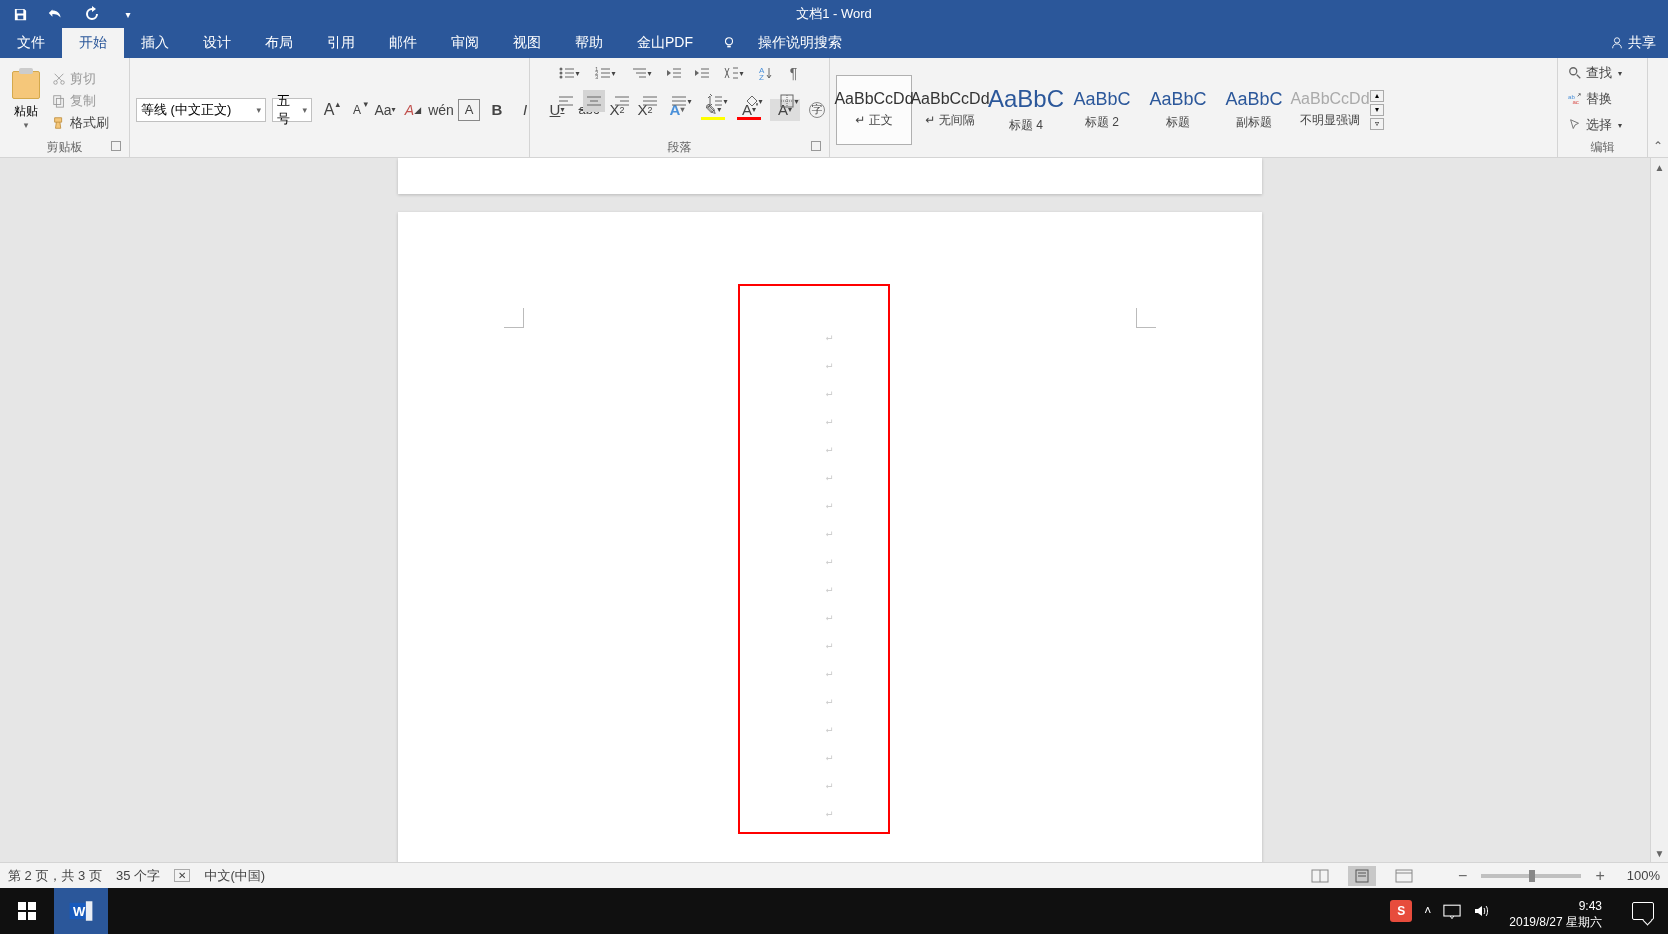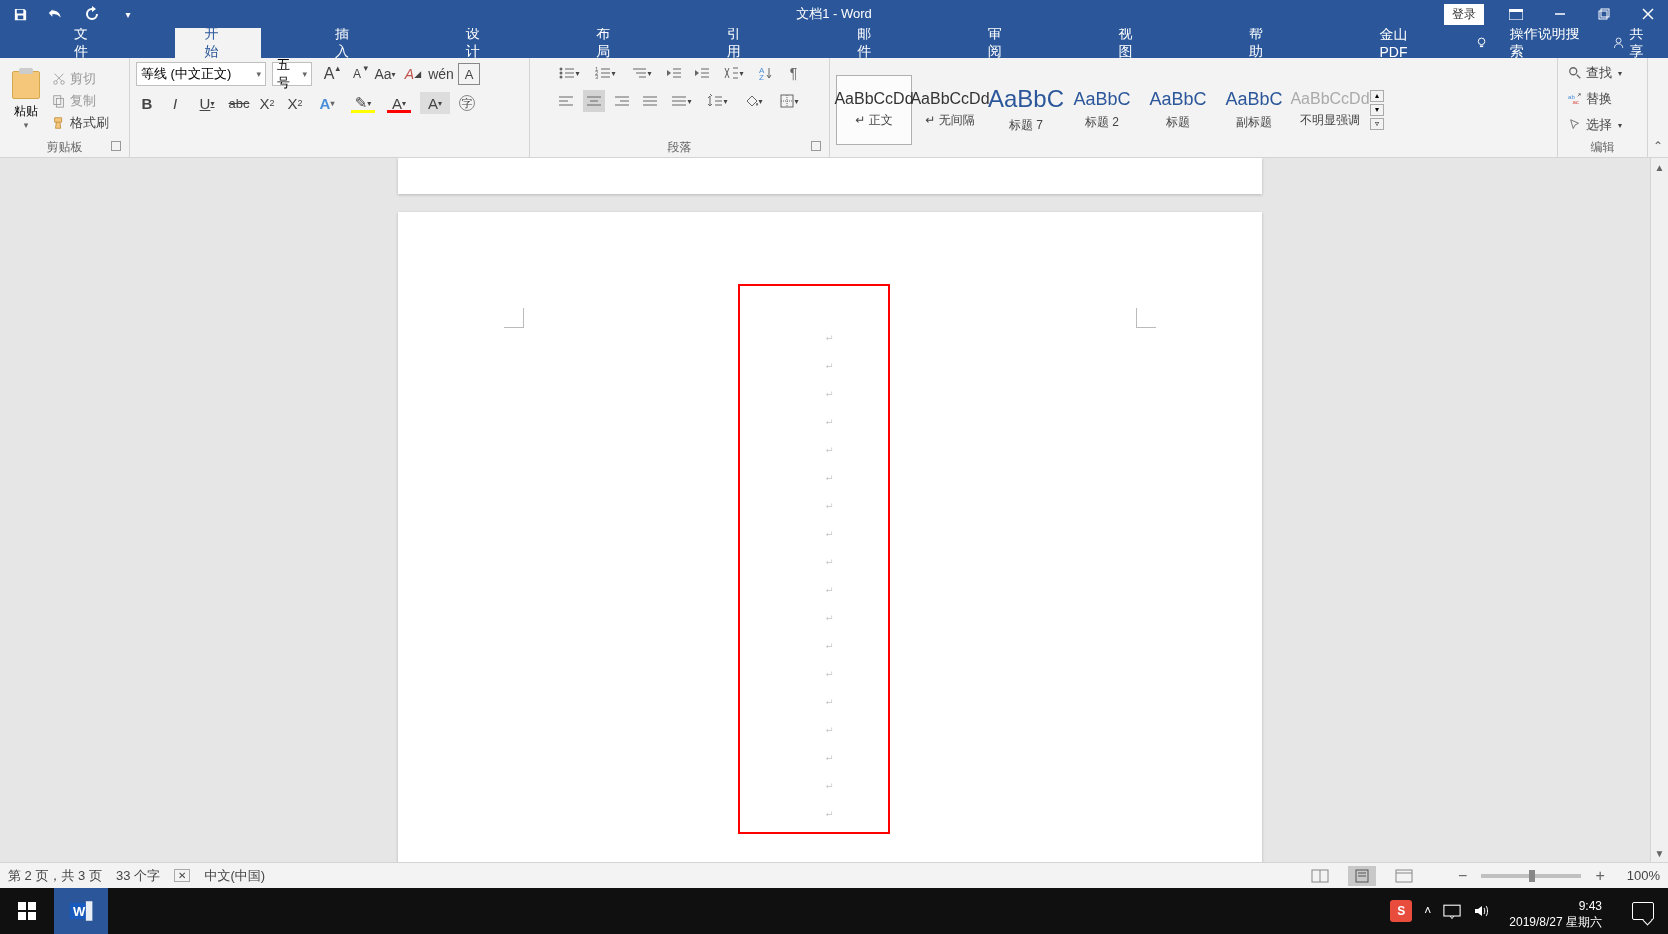--- a/index.html
+++ b/index.html
@@ -9,21 +9,21 @@
 .titlebar { height: 28px; background: #2b579a; display: flex; align-items: center; color: white; font-size: 13px; position: relative; }
 .titlebar .qat { display: flex; align-items: center; gap: 12px; padding-left: 8px; }
 .titlebar .qat-item { width: 24px; height: 24px; display: flex; align-items: center; justify-content: center; cursor: pointer; }
 .titlebar .title-center { position: absolute; left: 50%; transform: translateX(-50%); }
 .titlebar .right { position: absolute; right: 0; display: flex; align-items: center; gap: 4px; }
 .titlebar .login-btn { background: white; color: #333; padding: 2px 8px; font-size: 12px; margin-right: 8px; }
 .titlebar .win-btn { width: 40px; height: 28px; display: flex; align-items: center; justify-content: center; cursor: pointer; }
 
 
 .menutabs { height: 30px; background: #2b579a; display: flex; align-items: stretch; color: white; font-size: 14px; }
-.menutabs .tab { padding: 0 30px; display: flex; align-items: center; cursor: pointer; margin-left: 44px; }
+.menutabs .tab { padding: 0 17px; display: flex; align-items: center; cursor: pointer; }
 .menutabs .tab.active { background: #f3f3f3; color: #2b579a; }
 .menutabs .tell-me { display: flex; align-items: center; gap: 22px; padding: 0 12px; }
 .menutabs .spacer { flex: 1; }
 .menutabs .share { padding: 0 12px; display: flex; align-items: center; gap: 4px; cursor: pointer; }
 
 
 .ribbon { height: 100px; background: #f3f3f3; border-bottom: 1px solid #d4d4d4; display: flex; font-size: 12px; }
 .group { border-right: 1px solid #d4d4d4; display: flex; flex-direction: column; padding: 4px 6px 0 6px; }
 .group-body { flex: 1; display: flex; align-items: center; }
 .group-label { height: 18px; text-align: center; color: #666; font-size: 12px; position: relative; }
@@ -32,21 +32,21 @@
 
 .clip-left { display: flex; flex-direction: column; align-items: center; padding: 2px 6px; cursor: pointer; }
 .clip-paste-icon { width: 28px; height: 28px; background: #f5c77a; border: 1px solid #d4a94c; border-radius: 2px; position: relative; }
 .clip-paste-icon::before { content: ''; position: absolute; top: -4px; left: 6px; width: 14px; height: 6px; background: #ccc; border-radius: 2px; }
 .clip-right { display: flex; flex-direction: column; gap: 4px; padding-left: 6px; }
 .clip-item { display: flex; align-items: center; gap: 4px; cursor: pointer; color: #999; font-size: 13px; }
 .clip-item.enabled { color: #444; }
 .scissor-icon { width: 14px; height: 14px; }
 
 
-.font-body { flex-direction: column; align-items: stretch; gap: 6px; }
+.font-body { align-items: stretch; gap: 6px; }
 .font-row { display: flex; align-items: center; gap: 6px; }
 .font-combo { height: 24px; border: 1px solid #c0c0c0; background: white; display: flex; align-items: center; padding: 0 4px; font-size: 13px; }
 .font-name { width: 130px; }
 .font-size { width: 40px; }
 .drop-arrow { margin-left: auto; font-size: 9px; color: #666; }
 .icon-btn { width: 22px; height: 22px; display: flex; align-items: center; justify-content: center; cursor: pointer; font-size: 14px; color: #444; position: relative; }
 .icon-btn.wide { width: 30px; }
 .font-row2 .icon-btn { font-size: 15px; }
 .color-under { position: absolute; bottom: 1px; left: 3px; right: 3px; height: 3px; }
 
@@ -125,46 +125,20 @@
         </svg>
     </div>
     <div class="qat-item">
       <svg width="16" height="16" viewBox="0 0 16 16">
           <path d="M8 2a6 6 0 1 0 6 6h-2a4 4 0 1 1-4-4v2l4-3-4-3v2z" fill="white"></path>
         </svg>
     </div>
     <div class="qat-item" style="font-size:10px;">▾</div>
   </div>
   <div class="title-center">文档1 - Word</div>
-  <div class="right">
-    <div class="login-btn">登录</div>
-    <div class="win-btn">
-      <svg width="14" height="11">
-          <rect x="0" y="0" width="14" height="11" fill="none" stroke="white" stroke-width="1.2"></rect>
-          <rect x="0" y="0" width="14" height="3" fill="white"></rect>
-        </svg>
-    </div>
-    <div class="win-btn">
-      <svg width="12" height="12">
-          <line x1="1" y1="6" x2="11" y2="6" stroke="white" stroke-width="1.5"></line>
-        </svg>
-    </div>
-    <div class="win-btn">
-      <svg width="12" height="12">
-          <rect x="1" y="3" width="8" height="8" fill="none" stroke="white"></rect>
-          <rect x="3" y="1" width="8" height="8" fill="none" stroke="white"></rect>
-        </svg>
-    </div>
-    <div class="win-btn">
-      <svg width="12" height="12">
-          <line x1="1" y1="1" x2="11" y2="11" stroke="white" stroke-width="1.5"></line>
-          <line x1="11" y1="1" x2="1" y2="11" stroke="white" stroke-width="1.5"></line>
-        </svg>
-    </div>
-  </div>
 </div>
 
 <div class="menutabs">
   <div class="tab">文件</div>
   <div class="tab active">开始</div>
   <div class="tab">插入</div>
   <div class="tab">设计</div>
   <div class="tab">布局</div>
   <div class="tab">引用</div>
   <div class="tab">邮件</div>
@@ -407,21 +381,21 @@
         <div class="style-item selected">
           <div class="style-preview ">AaBbCcDd</div>
           <div class="style-name">↵ 正文</div>
         </div>
         <div class="style-item">
           <div class="style-preview ">AaBbCcDd</div>
           <div class="style-name">↵ 无间隔</div>
         </div>
         <div class="style-item">
           <div class="style-preview big">AaBbC</div>
-          <div class="style-name">标题 7</div>
+          <div class="style-name">标题 4</div>
         </div>
         <div class="style-item">
           <div class="style-preview med">AaBbC</div>
           <div class="style-name">标题 2</div>
         </div>
         <div class="style-item">
           <div class="style-preview med">AaBbC</div>
           <div class="style-name">标题</div>
         </div>
         <div class="style-item">
@@ -500,21 +474,21 @@
       </div>
   </div>
   <div class="scrollbar-v">
     <div class="scroll-up">▲</div>
     <div class="scroll-down">▼</div>
   </div>
 </div>
 
 <div class="statusbar">
   <span>第 2 页，共 3 页</span>
-  <span>33 个字</span>
+  <span>35 个字</span>
   <span style="border:1px solid #aaa;padding:0 3px;font-size:10px;">✕</span>
   <span>中文(中国)</span>
   <div class="spacer"></div>
   <div class="view-btn">
       <svg width="18" height="14">
         <rect x="1" y="1" width="16" height="12" fill="none" stroke="#888"></rect>
         <line x1="9" y1="1" x2="9" y2="13" stroke="#888"></line>
       </svg>
     </div>
   <div class="view-btn active">

